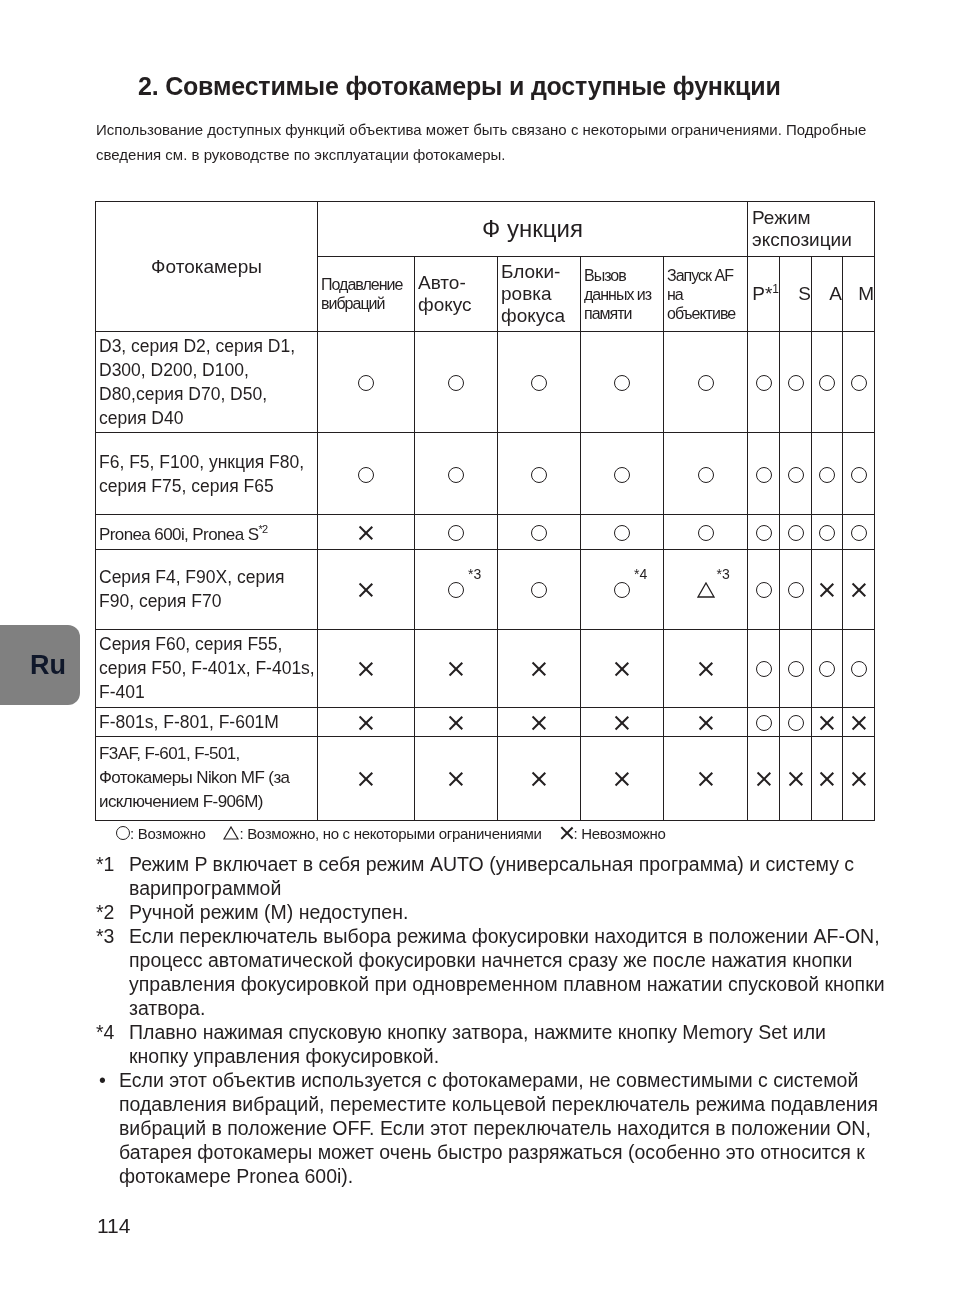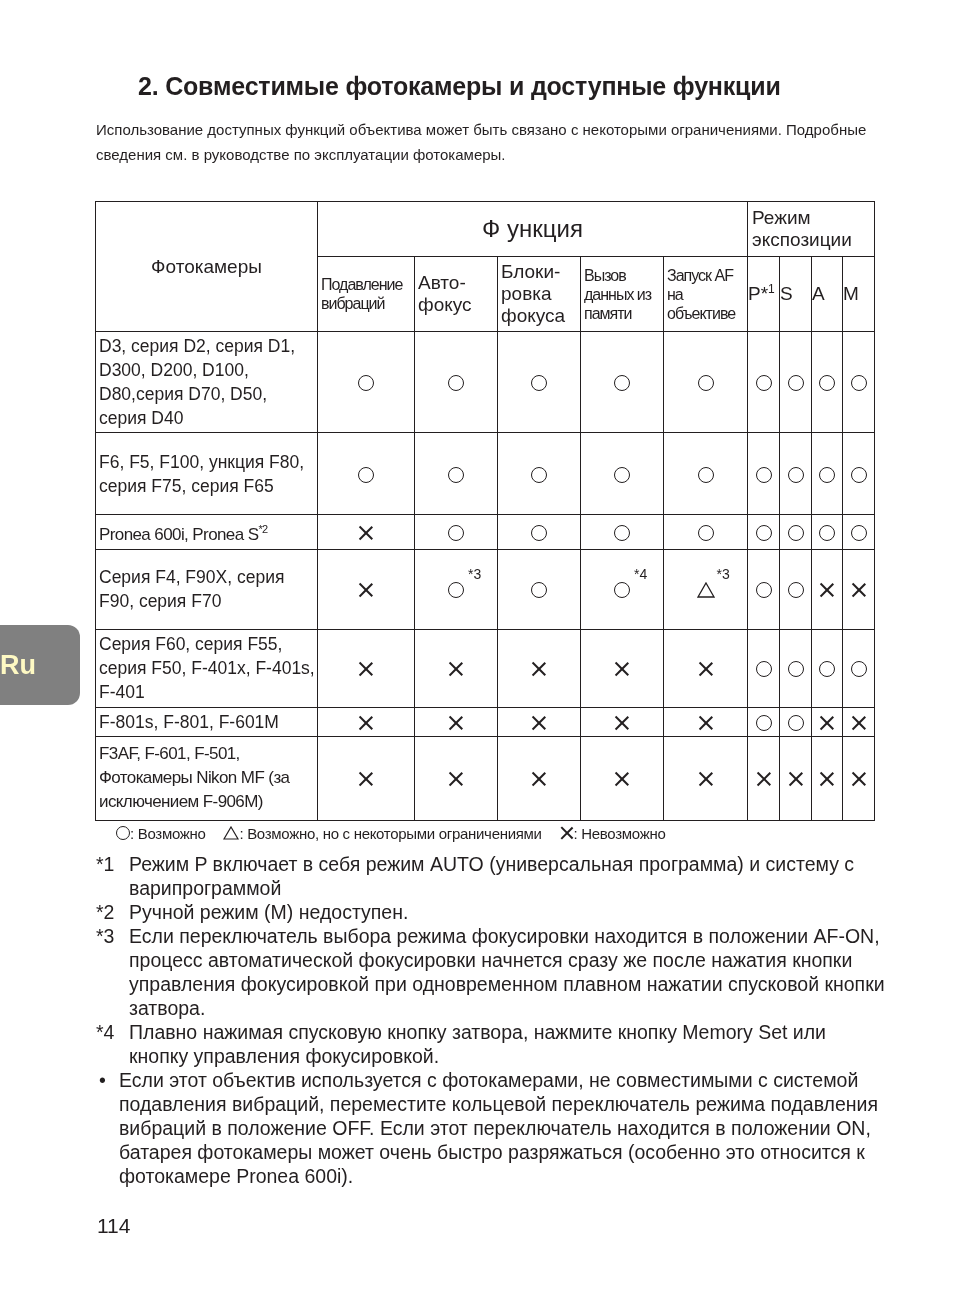--- a/index.html
+++ b/index.html
@@ -6,21 +6,21 @@
   body { width: 954px; height: 1311px; position: relative; overflow: hidden; color: #231f20; font-family: "Liberation Sans", sans-serif; }
   .title { position: absolute; left: 103px; top: 72px; font-size: 25px; font-weight: bold; letter-spacing: -0.2px; margin-left: 35px; }
   .intro { position: absolute; left: 96px; top: 117px; width: 790px; font-size: 15px; line-height: 25px; }
   table.compat { position: absolute; left: 95px; top: 201px; border-collapse: collapse; table-layout: fixed; width: 780px; }
   table.compat td, table.compat th { border: 1.5px solid #231f20; padding: 0; font-weight: normal; vertical-align: middle; }
   .h-cam { text-align: center; font-size: 19px; vertical-align: middle; }
   .h-func { font-size: 24px; text-align: center; height: 54px; }
   .h-mode { font-size: 19px; line-height: 22px; text-align: left; padding-left: 4px !important; }
   .h-sub { font-size: 16px; line-height: 19px; text-align: left; padding-left: 3px !important; height: 74px; letter-spacing: -1px; }
   .h-sub.big { font-size: 19px; line-height: 22px; letter-spacing: 0; }
-  .h-sam { font-size: 19px; text-align: left; }
+  .h-sam { font-size: 19px; text-align: right; }
   .cam { font-size: 17.5px; line-height: 24px; padding: 2px 0 2px 3px !important; text-align: left; }
   .cam.narrow { letter-spacing: -0.6px; font-size: 17px; }
   .cell { text-align: center; font-size: 20px; position: relative; }
   .sym { display: inline-block; position: relative; }
   .circ { width: 16px; height: 16px; border: 1.5px solid #231f20; border-radius: 50%; display: inline-block; vertical-align: middle; box-sizing: border-box; }
   .cross { display: inline-block; width: 16px; height: 16px; position: relative; vertical-align: middle; }
   .cross::before, .cross::after { content: ""; position: absolute; left: 7px; top: -1px; width: 1.5px; height: 18px; background: #231f20; }
   .cross::before { transform: rotate(45deg); }
   .cross::after { transform: rotate(-45deg); }
   .note-sup { position: absolute; font-size: 14px; top: -12px; left: 20px; white-space: nowrap; }
@@ -29,21 +29,21 @@
   .legend .item:last-child { margin-right: 0; }
   .legend .circ { width: 14px; height: 14px; vertical-align: -1px; }
   .legend .cross { width: 14px; height: 14px; vertical-align: -1px; }
   .legend .cross::before, .legend .cross::after { left: 6px; height: 16px; }
   .footnotes { position: absolute; left: 96px; top: 852px; width: 790px; font-size: 19.5px; line-height: 24px; }
   .fn { display: flex; }
   .fn .mark { width: 33px; flex: none; }
   .fn .text { flex: 1; }
   .bullet { display: flex; margin-top: 0; }
   .bullet .mark { width: 23px; flex: none; padding-left: 3px; box-sizing: border-box; }
-  .ru-tab { position: absolute; left: 0; top: 625px; width: 80px; height: 80px; background: #808080; border-radius: 0 12px 12px 0; color: #fef9c3; font-size: 27px; font-weight: bold; box-sizing: border-box; padding-right: 14px; line-height: 80px; }
+  .ru-tab { position: absolute; left: 0; top: 625px; width: 80px; height: 80px; background: #808080; border-radius: 0 12px 12px 0; color: #0f172a; font-size: 27px; font-weight: bold; text-align: right; box-sizing: border-box; padding-right: 14px; line-height: 80px; }
   .page-num { position: absolute; left: 97px; top: 1214px; font-size: 21px; }
 </style>
 </head>
 <body>
 
 <div class="title">2. Совместимые фотокамеры и доступные функции</div>
 <div class="intro">Использование доступных функций объектива может быть связано с некоторыми ограничениями. Подробные сведения см. в руководстве по эксплуатации фотокамеры.</div>
 
 <table class="compat">
   <colgroup>

